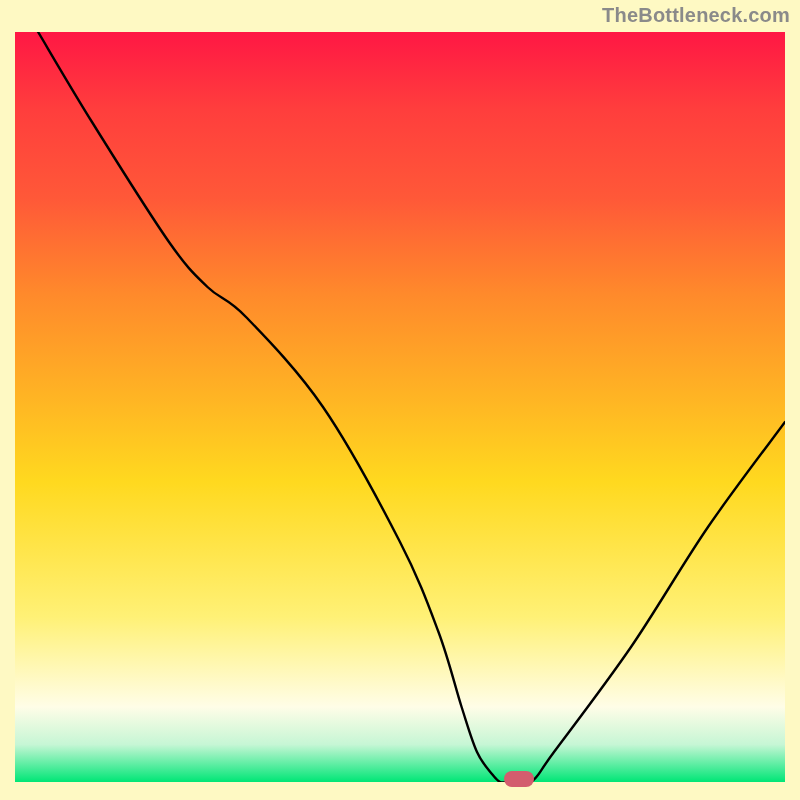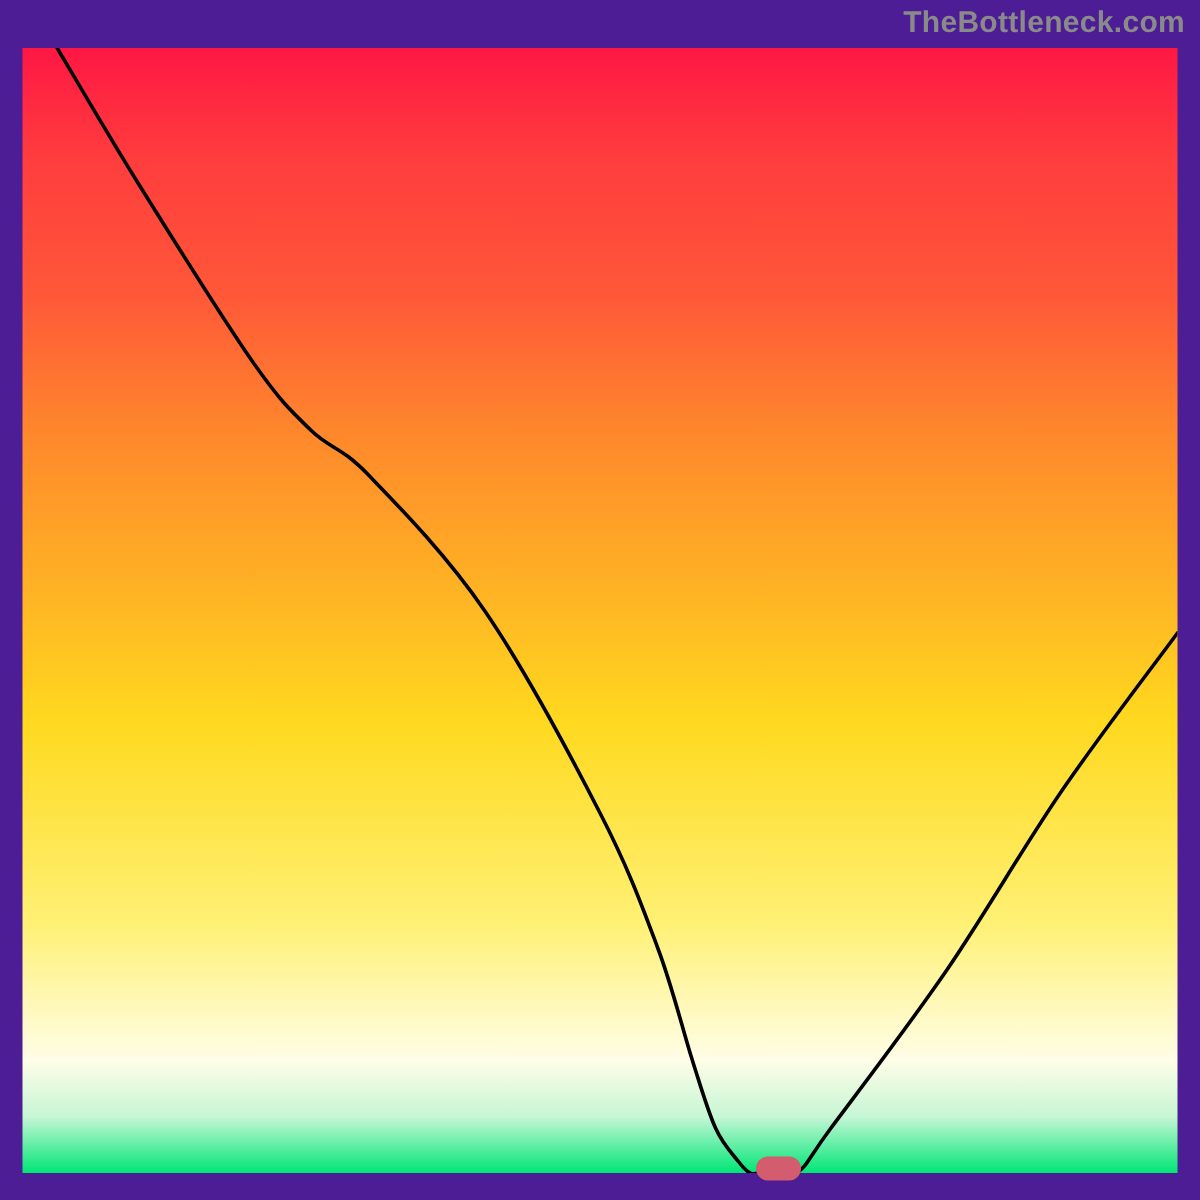--- a/index.html
+++ b/index.html
@@ -8,21 +8,21 @@
     width: 800px;
     height: 800px;
     background: #000;
     overflow: hidden;
     font-family: Arial, Helvetica, sans-serif;
   }
   .frame {
     position: relative;
     width: 800px;
     height: 800px;
-    background: #4c1d95;
+    background: #fef9c3;
   }
   .plot-area {
     position: absolute;
     left: 15px;
     top: 32px;
     width: 770px;
     height: 750px;
     
     background: linear-gradient(
       to bottom,

